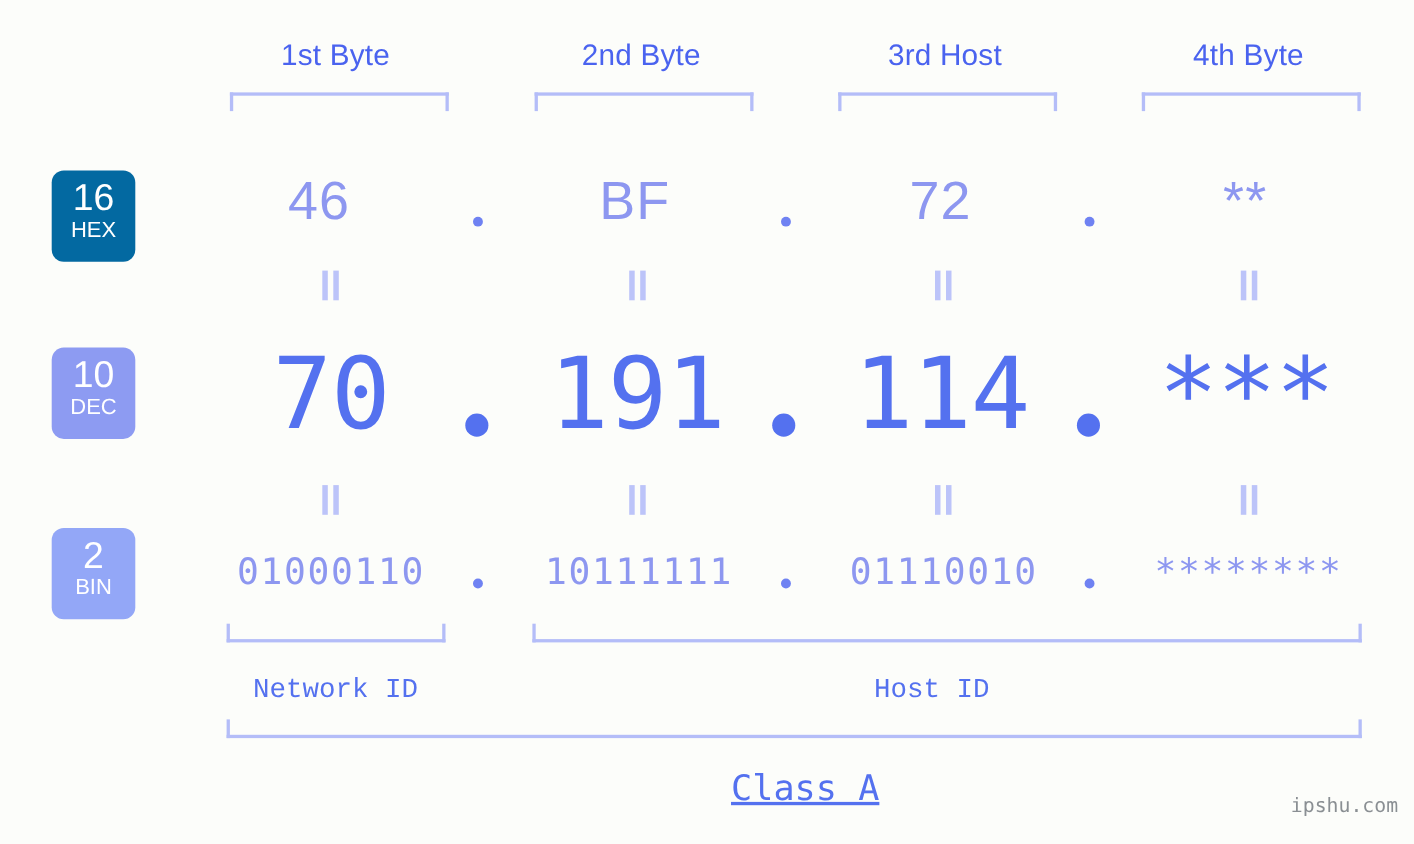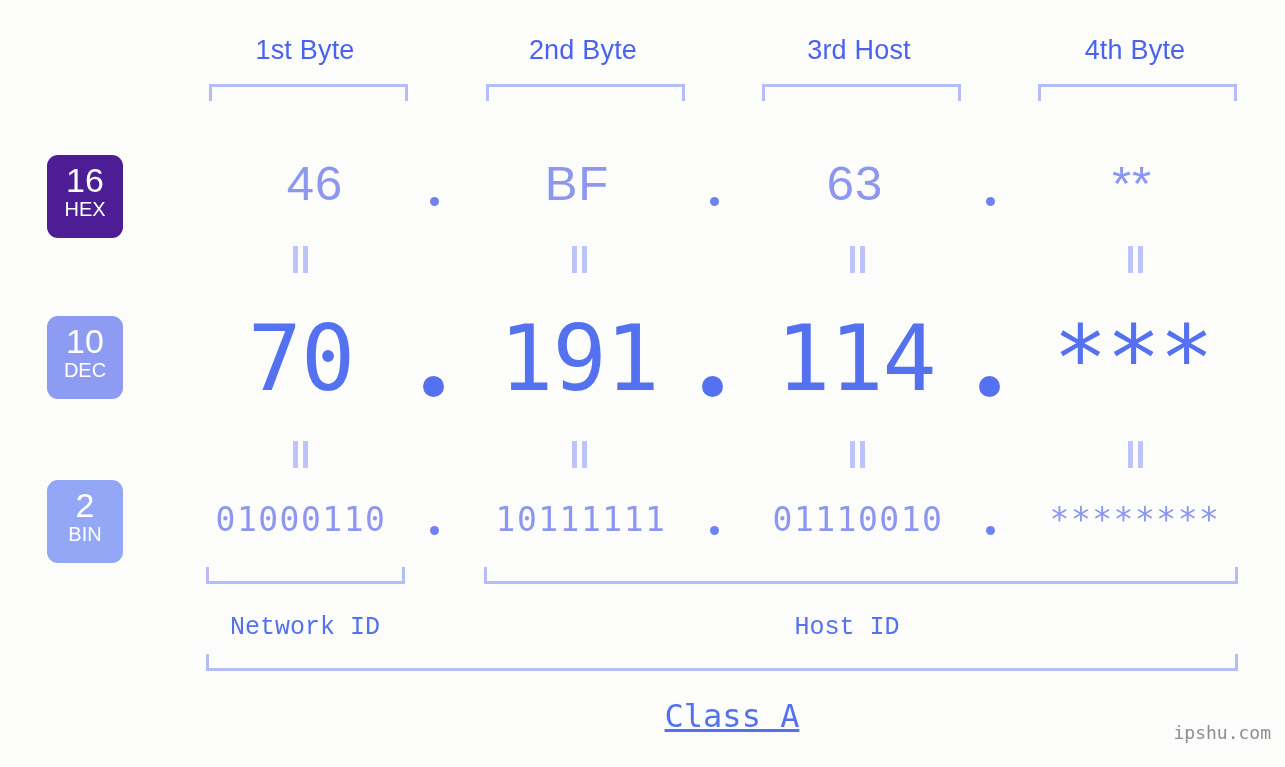--- a/index.html
+++ b/index.html
@@ -66,21 +66,21 @@
     font-size: 34px;
     line-height: 34px;
     font-weight: 400;
   }
   .badge .abbr {
     display: block;
     font-size: 20px;
     line-height: 24px;
     font-weight: 400;
   }
-  .badge-hex { background: #4c1d95; }
+  .badge-hex { background: #0369a1; }
   .badge-dec { background: #8d9bf2; }
   .badge-bin { background: #93a7f7; }
 
   
   .cell {
     position: absolute;
     text-align: center;
     white-space: nowrap;
   }
   .row-hex .cell {
@@ -178,23 +178,23 @@
   <div class="badge badge-dec" style="left:47px; top:316px; height:83px;">
     <span class="num">10</span>
     <span class="abbr">DEC</span>
   </div>
   <div class="badge badge-bin" style="left:47px; top:480px; height:83px;">
     <span class="num">2</span>
     <span class="abbr">BIN</span>
   </div>
 
   <div class="row-hex">
-    <div class="cell" style="left:220px; top:155px; width:190px;">46</div>
+    <div class="cell" style="left:195px; top:155px; width:190px;">46</div>
     <div class="cell" style="left:482px; top:155px; width:190px;">BF</div>
-    <div class="cell" style="left:760px; top:155px; width:190px;">63</div>
+    <div class="cell" style="left:760px; top:155px; width:190px;">72</div>
     <div class="cell" style="left:1037px; top:155px; width:190px;">**</div>
 
     <div class="dot dot-hex" style="left:430px; top:197px;"></div>
     <div class="dot dot-hex" style="left:710px; top:197px;"></div>
     <div class="dot dot-hex" style="left:986px; top:197px;"></div>
   </div>
 
   <div class="eq" style="left:293px; top:246px;">
     <i class="a"></i>
       <i class="b"></i>

